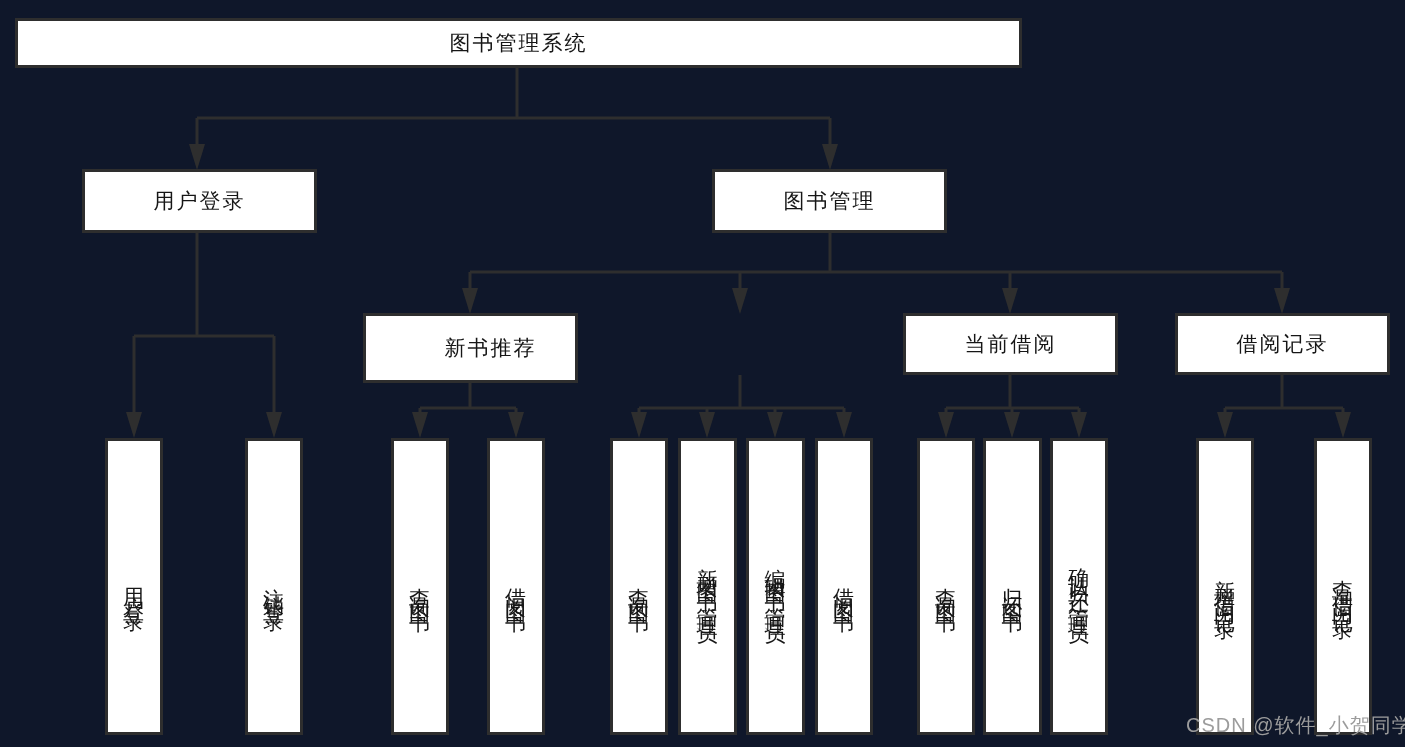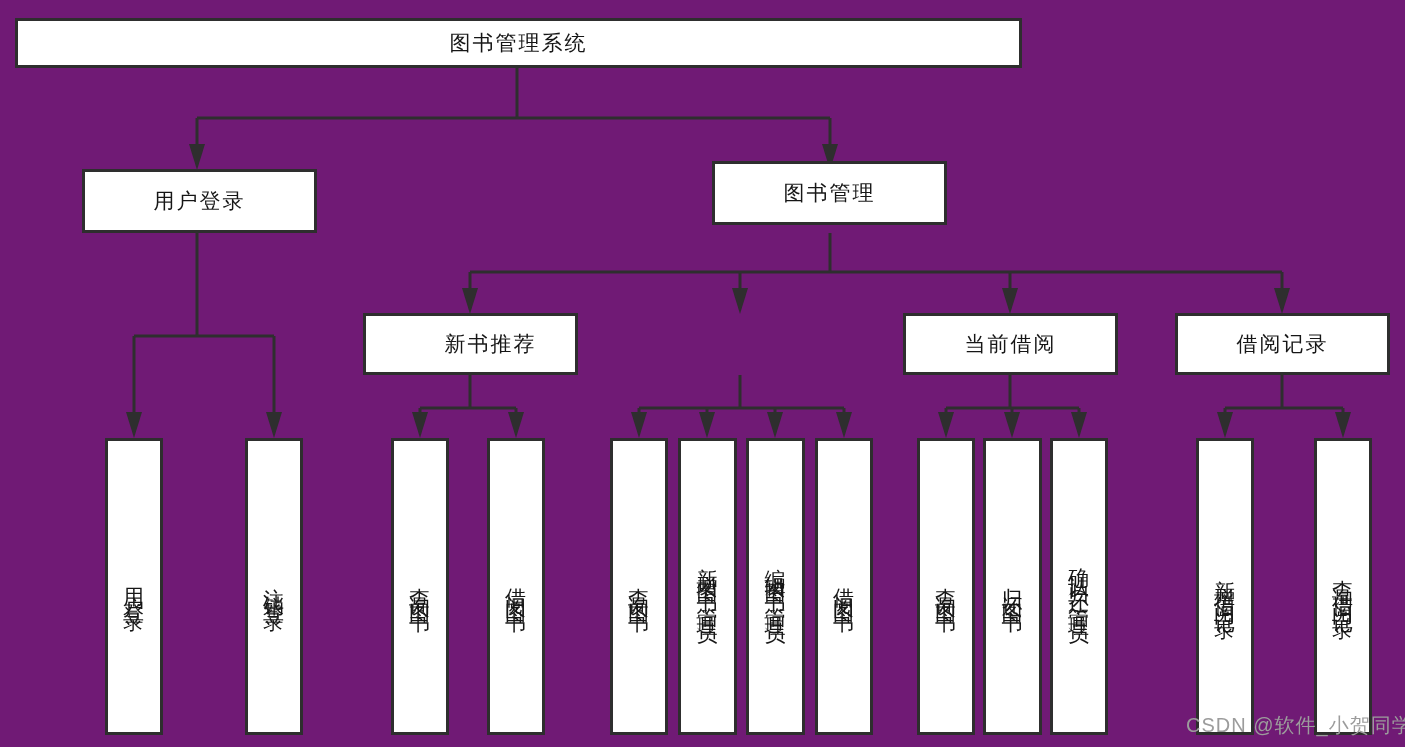--- a/index.html
+++ b/index.html
@@ -1,20 +1,20 @@
 <!DOCTYPE html>
 <html><head>
 <meta charset="utf-8">
 <style>
   html, body { margin: 0; padding: 0; background: #ffffff; }
   .stage {
     position: relative;
     width: 1405px;
     height: 747px;
-    background: #701a75;
+    background: #0f172a;
     font-family: "Liberation Sans", "DejaVu Sans", sans-serif;
     overflow: hidden;
   }
   svg.connectors {
     position: absolute;
     left: 0; top: 0;
     width: 1405px; height: 747px;
     pointer-events: none;
   }
   .box {
@@ -106,25 +106,25 @@
     </g>
   </svg>
 
   <div class="box" style="left:15px; top:18px; width:1007px; height:50px;">
     <span class="h-label">图书管理系统</span>
   </div>
 
   <div class="box" style="left:82px; top:169px; width:235px; height:64px;">
     <span class="h-label">用户登录</span>
   </div>
-  <div class="box" style="left:712px; top:161px; width:235px; height:64px;">
+  <div class="box" style="left:712px; top:169px; width:235px; height:64px;">
     <span class="h-label">图书管理</span>
   </div>
 
-  <div class="box" style="left:363px; top:313px; width:215px; height:62px;padding-left:40px;">
+  <div class="box" style="left:363px; top:313px; width:215px; height:70px;padding-left:40px;">
     <span class="h-label">新书推荐</span>
   </div>
   <div class="box" style="left:903px; top:313px; width:215px; height:62px;text-align:center;">
     <span class="h-label">当前借阅</span>
   </div>
   <div class="box" style="left:1175px; top:313px; width:215px; height:62px;">
     <span class="h-label">借阅记录</span>
   </div>
 
   <div class="box leaf" style="left:105px; top:438px; width:58px; height:297px;">

